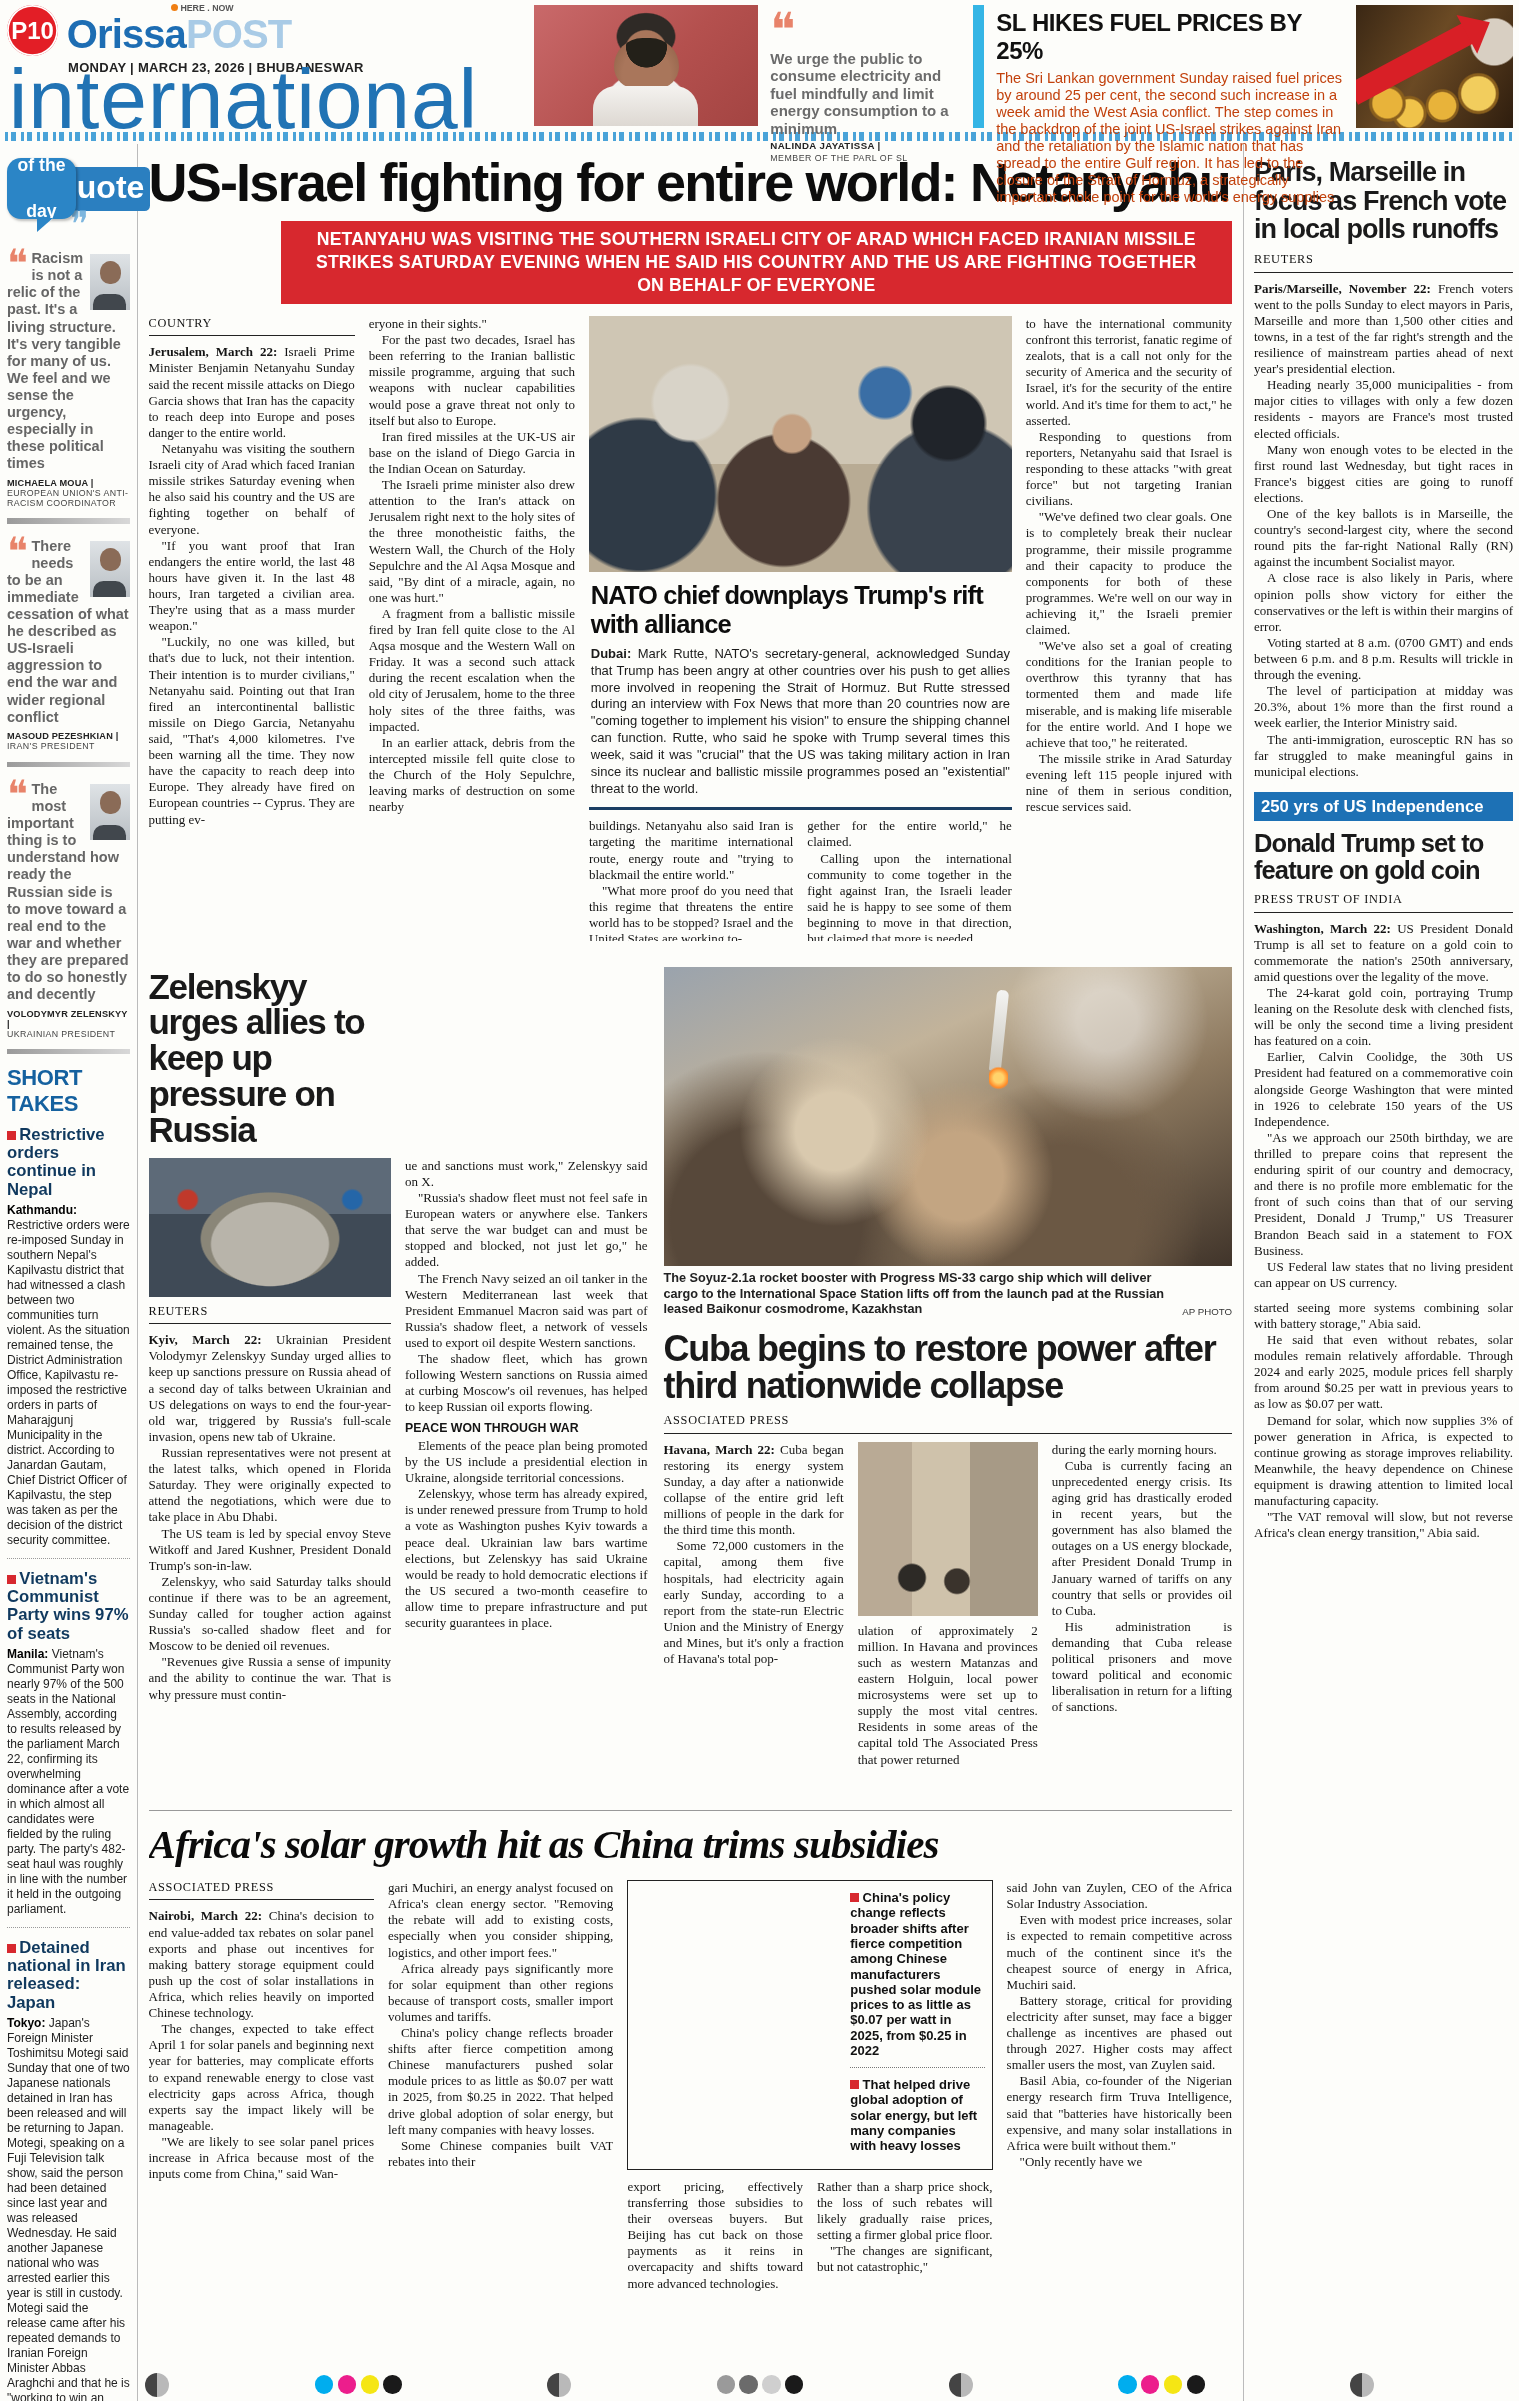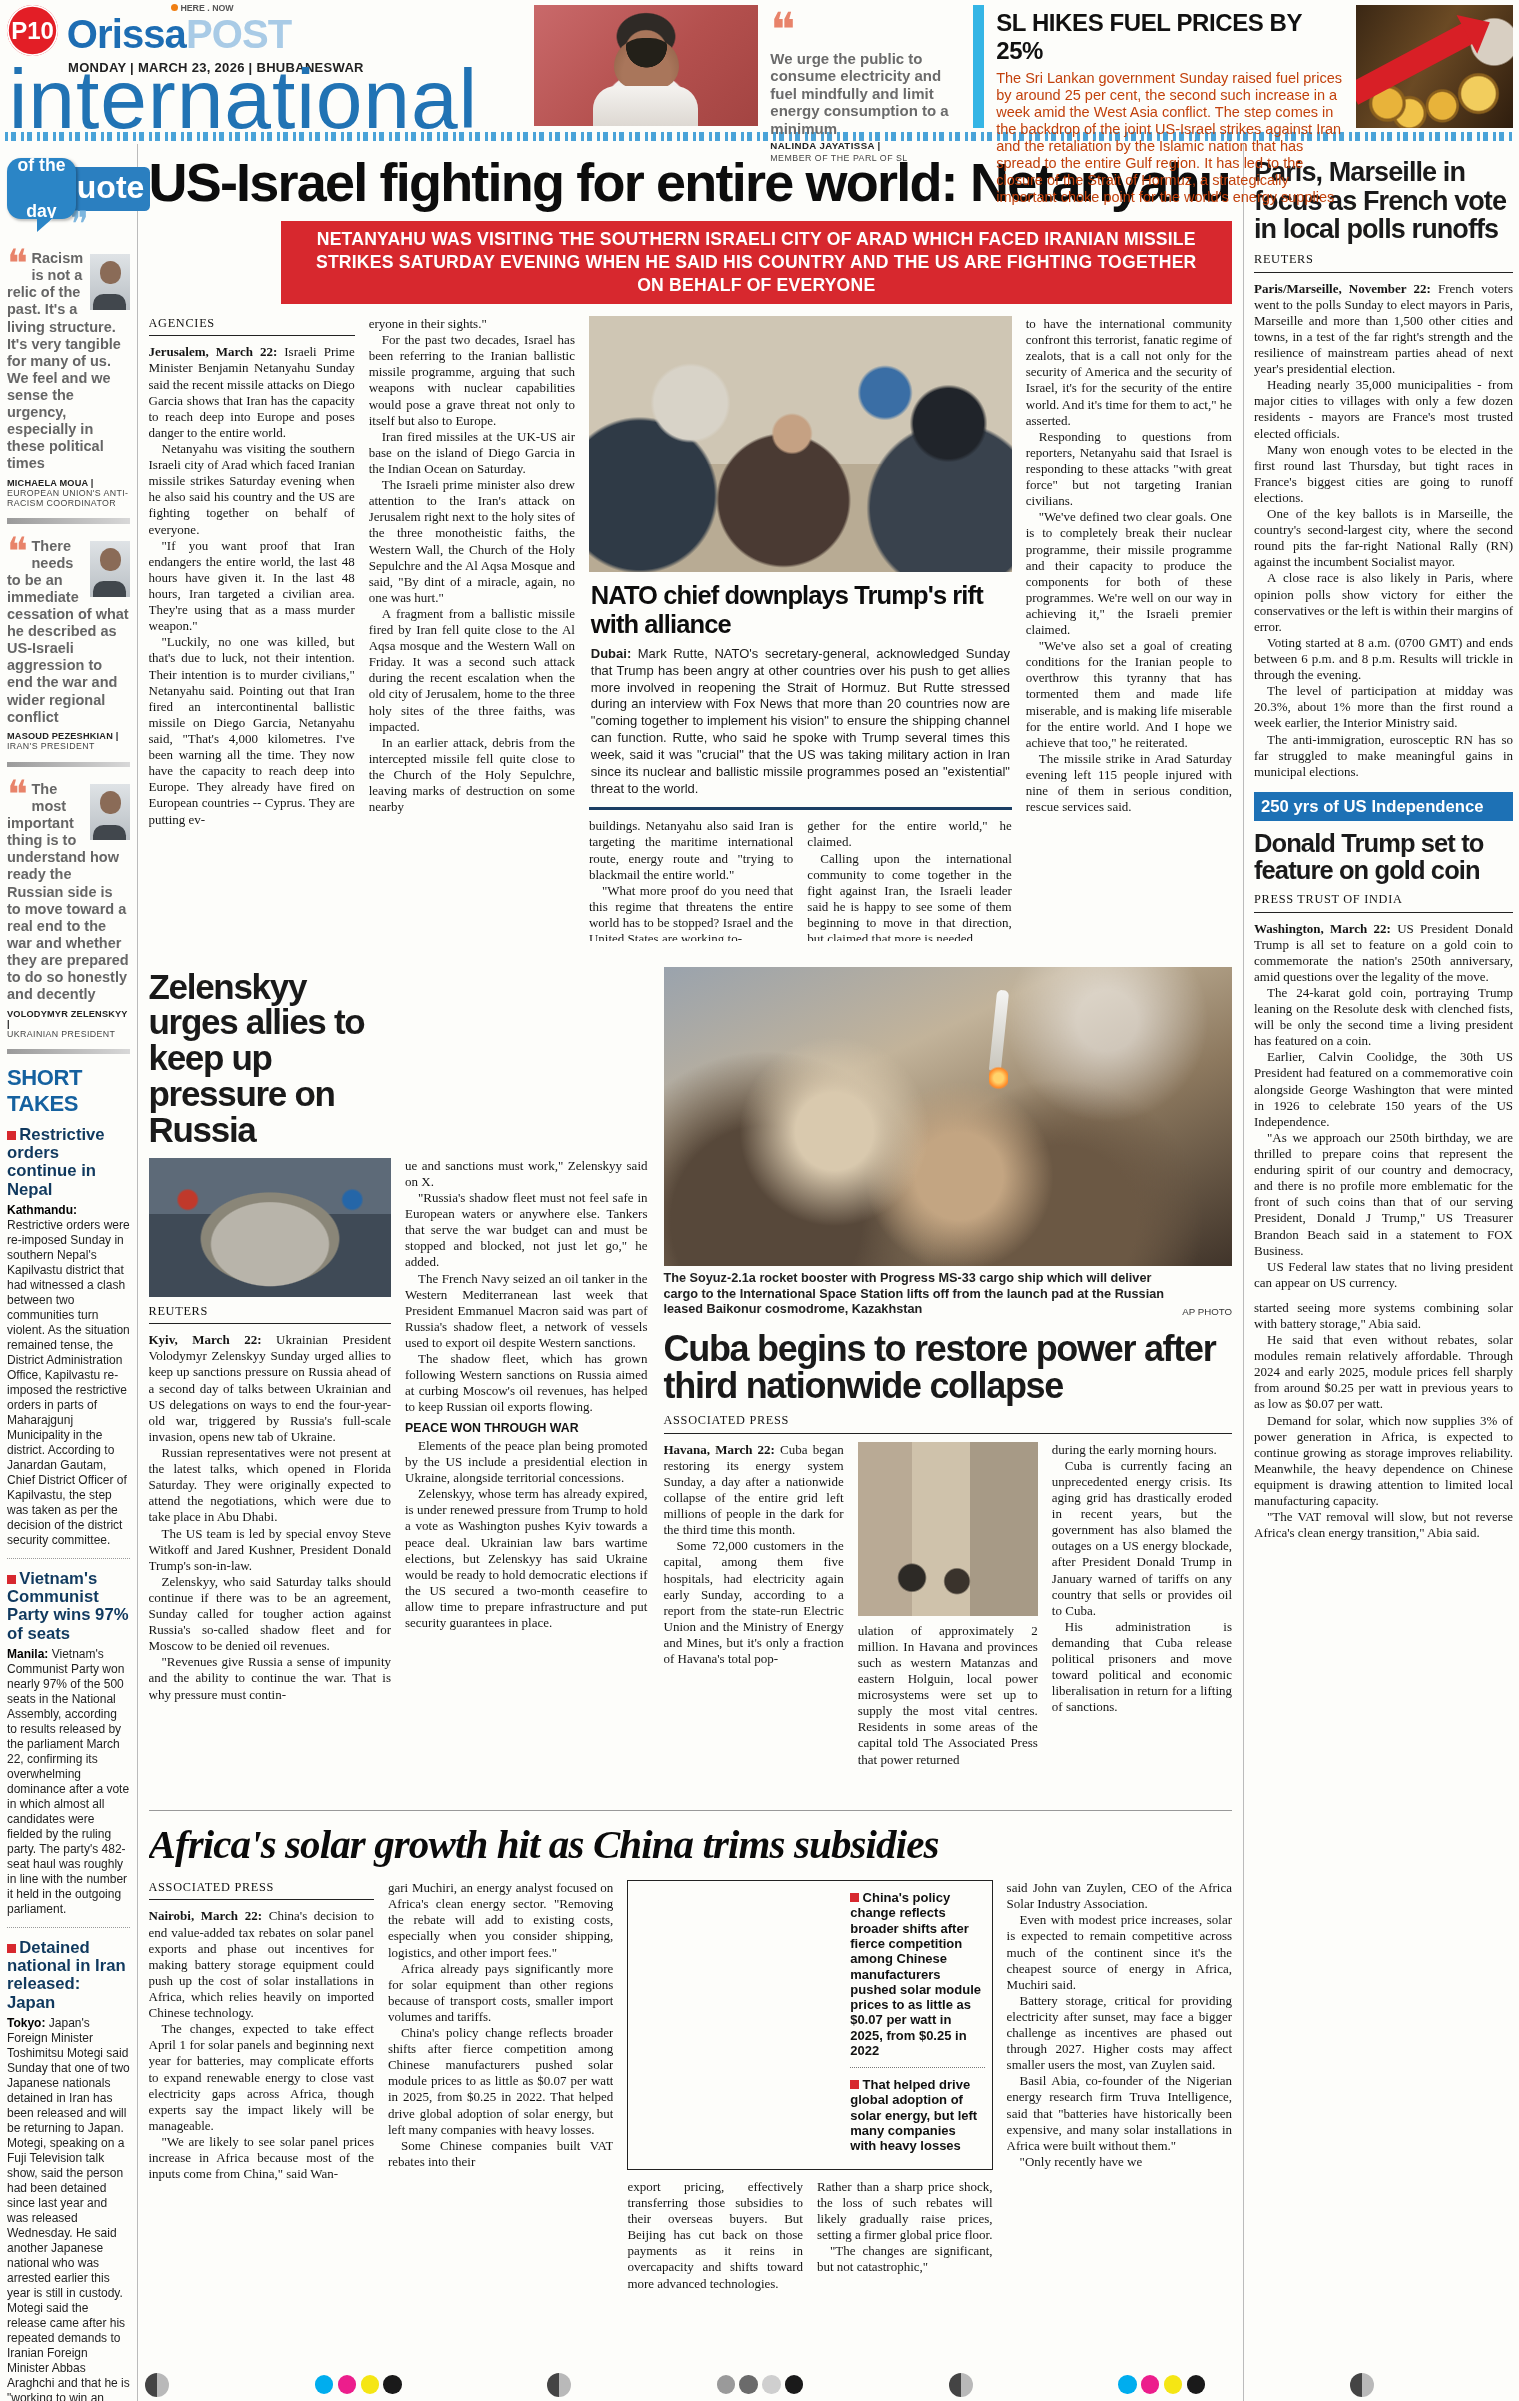--- a/index.html
+++ b/index.html
@@ -271,21 +271,21 @@
       </div>
 
     </aside>
 
     <main>
       <h1 class="main-head">US-Israel fighting for entire world: Netanyahu</h1>
       <div class="deck">NETANYAHU WAS VISITING THE SOUTHERN ISRAELI CITY OF ARAD WHICH FACED IRANIAN MISSILE STRIKES SATURDAY EVENING WHEN HE SAID HIS COUNTRY AND THE US ARE FIGHTING TOGETHER ON BEHALF OF EVERYONE</div>
 
       <div class="story-grid">
         <div class="sg-col">
-          <div class="byline">AGENCIES</div>
+          <div class="byline">COUNTRY</div>
           <div>
               <p class="para"><strong>Jerusalem, March 22: </strong>Israeli Prime Minister Benjamin Netanyahu Sunday said the recent missile attacks on Diego Garcia shows that Iran has the capacity to reach deep into Europe and poses danger to the entire world.</p>
               <p class="para">Netanyahu was visiting the southern Israeli city of Arad which faced Iranian missile strikes Saturday evening when he also said his country and the US are fighting together on behalf of everyone.</p>
               <p class="para">"If you want proof that Iran endangers the entire world, the last 48 hours have given it. In the last 48 hours, Iran targeted a civilian area. They're using that as a mass murder weapon."</p>
               <p class="para">"Luckily, no one was killed, but that's due to luck, not their intention. Their intention is to murder civilians," Netanyahu said. Pointing out that Iran fired an intercontinental ballistic missile on Diego Garcia, Netanyahu said, "That's 4,000 kilometres. I've been warning all the time. They now have the capacity to reach deep into Europe. They already have fired on European countries -- Cyprus. They are putting ev-</p>
             </div>
         </div>
         <div class="sg-col">
           <div>
               <p class="para">eryone in their sights."</p>
@@ -452,21 +452,21 @@
       </section>
     </main>
 
     <aside class="right">
       <section>
         <h2 class="paris">Paris, Marseille in focus as French vote in local polls runoffs</h2>
         <div class="byline">REUTERS</div>
         <div class="col">
             <p class="para"><strong>Paris/Marseille, November 22: </strong>French voters went to the polls Sunday to elect mayors in Paris, Marseille and more than 1,500 other cities and towns, in a test of the far right's strength and the resilience of mainstream parties ahead of next year's presidential election.</p>
             <p class="para">Heading nearly 35,000 municipalities - from major cities to villages with only a few dozen residents - mayors are France's most trusted elected officials.</p>
-            <p class="para">Many won enough votes to be elected in the first round last Thursday, but tight races in France's biggest cities are going to runoff elections.</p>
+            <p class="para">Many won enough votes to be elected in the first round last Wednesday, but tight races in France's biggest cities are going to runoff elections.</p>
             <p class="para">One of the key ballots is in Marseille, the country's second-largest city, where the second round pits the far-right National Rally (RN) against the incumbent Socialist mayor.</p>
             <p class="para">A close race is also likely in Paris, where opinion polls show victory for either the conservatives or the left is within their margins of error.</p>
             <p class="para">Voting started at 8 a.m. (0700 GMT) and ends between 6 p.m. and 8 p.m. Results will trickle in through the evening.</p>
             <p class="para">The level of participation at midday was 20.3%, about 1% more than the first round a week earlier, the Interior Ministry said.</p>
             <p class="para">The anti-immigration, eurosceptic RN has so far struggled to make meaningful gains in municipal elections.</p>
           </div>
       </section>
       <div class="tag">250 yrs of US Independence</div>
       <section>
         <h2 class="trump">Donald Trump set to feature on gold coin</h2>

